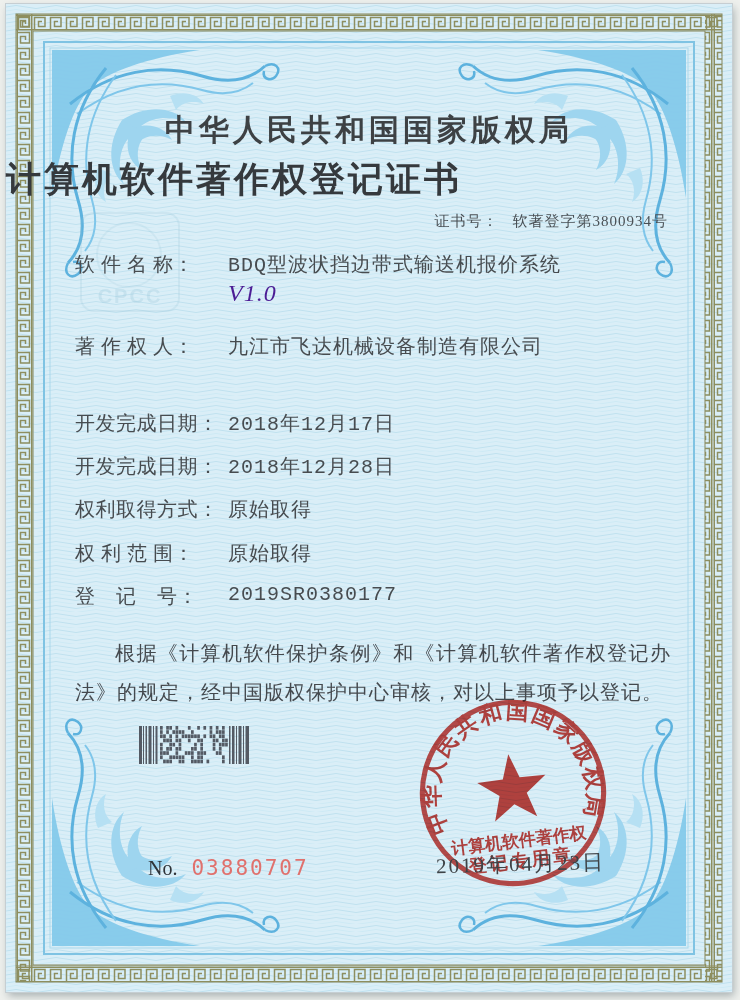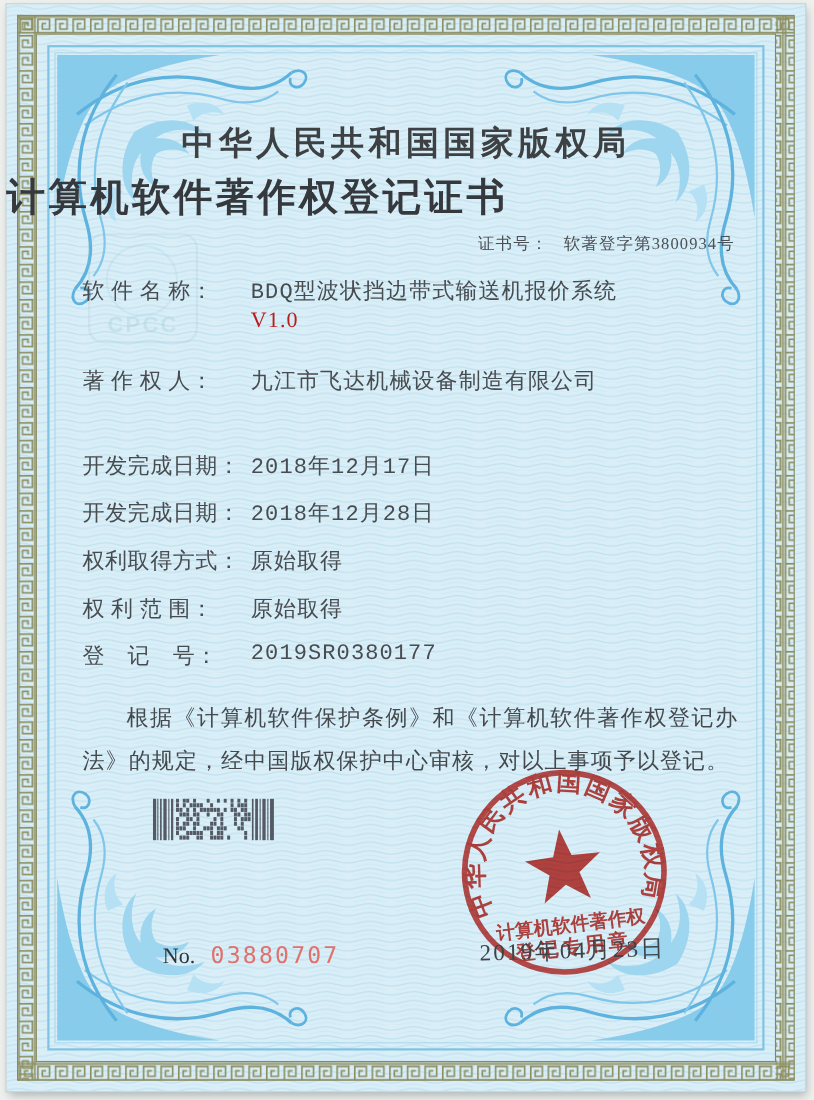--- a/index.html
+++ b/index.html
@@ -11,21 +11,21 @@
   .txt{position:absolute;color:#42474c;}
   .authority{left:0;right:0;top:106px;text-align:center;font-size:30px;font-weight:bold;
              letter-spacing:4px;color:#3d4144;}
   .cert-title{left:0;right:0;top:152px;font-size:35px;font-weight:bold;
               letter-spacing:3px;color:#35393d;}
   .cert-no{top:208px;right:64px;font-size:15px;color:#4a5055;letter-spacing:1px;}
   .cert-no .lbl{margin-right:14px;}
   .frow{position:absolute;left:69px;right:60px;font-size:20px;color:#474c50;}
   .frow .flabel{position:absolute;left:0;top:0;width:150px;letter-spacing:.5px;}
   .frow .fvalue{position:absolute;left:153px;top:0;letter-spacing:1px;font-family:Liberation Mono, monospace;}
-  .fvalue2{position:absolute;left:222px;font-size:20px;color:#b91c1c;letter-spacing:1px;}
+  .fvalue2{position:absolute;left:222px;font-size:24px;color:#4c1d95;letter-spacing:1px;font-style:italic;}
   .statement{left:69px;top:630px;width:596px;font-size:20px;line-height:39px;
              letter-spacing:1px;text-indent:2em;text-align:justify;color:#44494e;}
   .barcode{position:absolute;left:133px;top:722px;width:112px;height:38px;}
   .seal{position:absolute;left:404px;top:686px;width:206px;height:206px;
         transform:rotate(-7deg);opacity:.92;mix-blend-mode:multiply;}
   .seal-date{position:absolute;left:430px;top:846px;font-size:21px;color:#3e4347;
              letter-spacing:2px;transform:rotate(-1.5deg);}
   .serial{position:absolute;left:142px;top:852px;font-size:20px;color:#2e3338;}
   .serial .num{font-family:"DejaVu Sans Mono",monospace;color:#e0716d;font-size:21px;
                letter-spacing:2px;margin-left:14px;}

